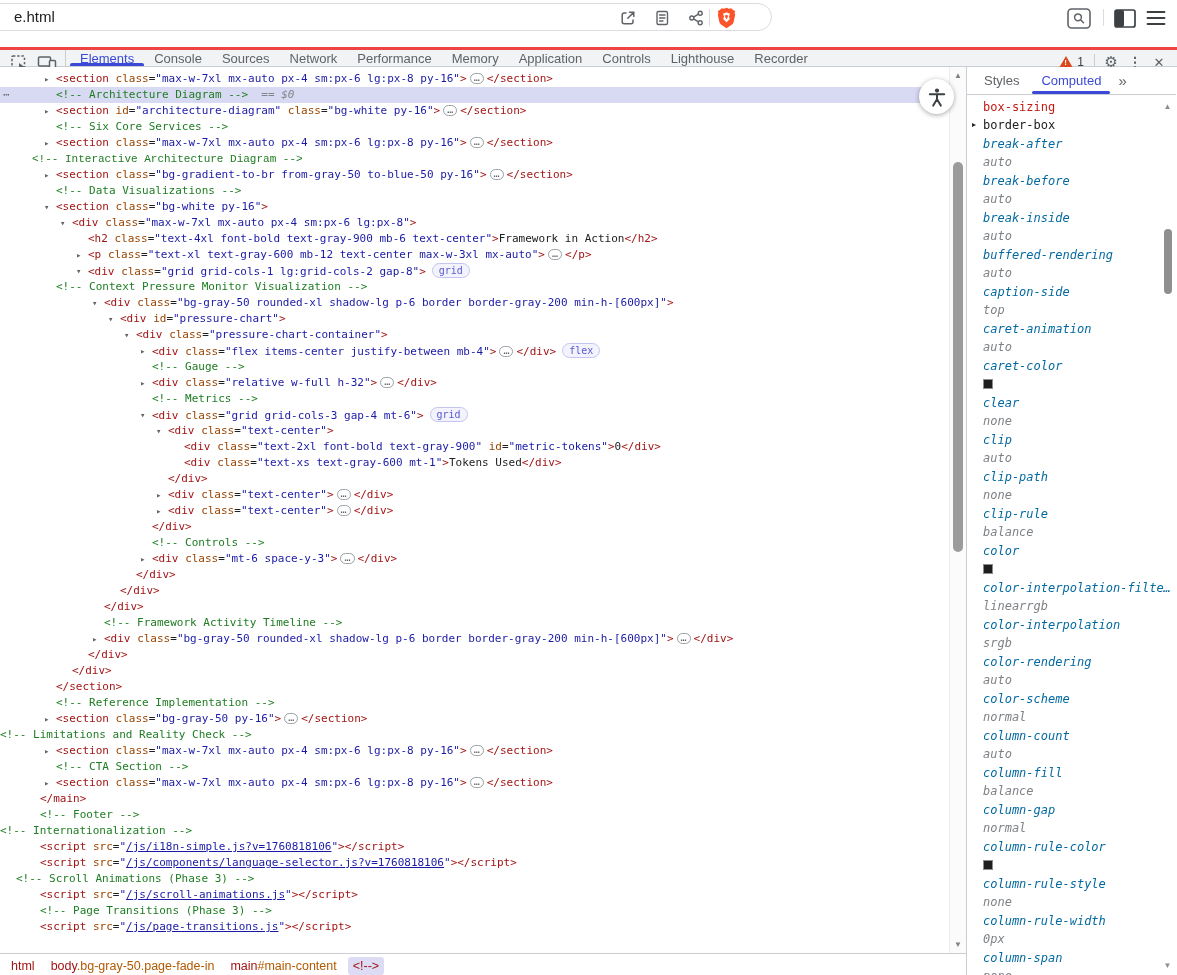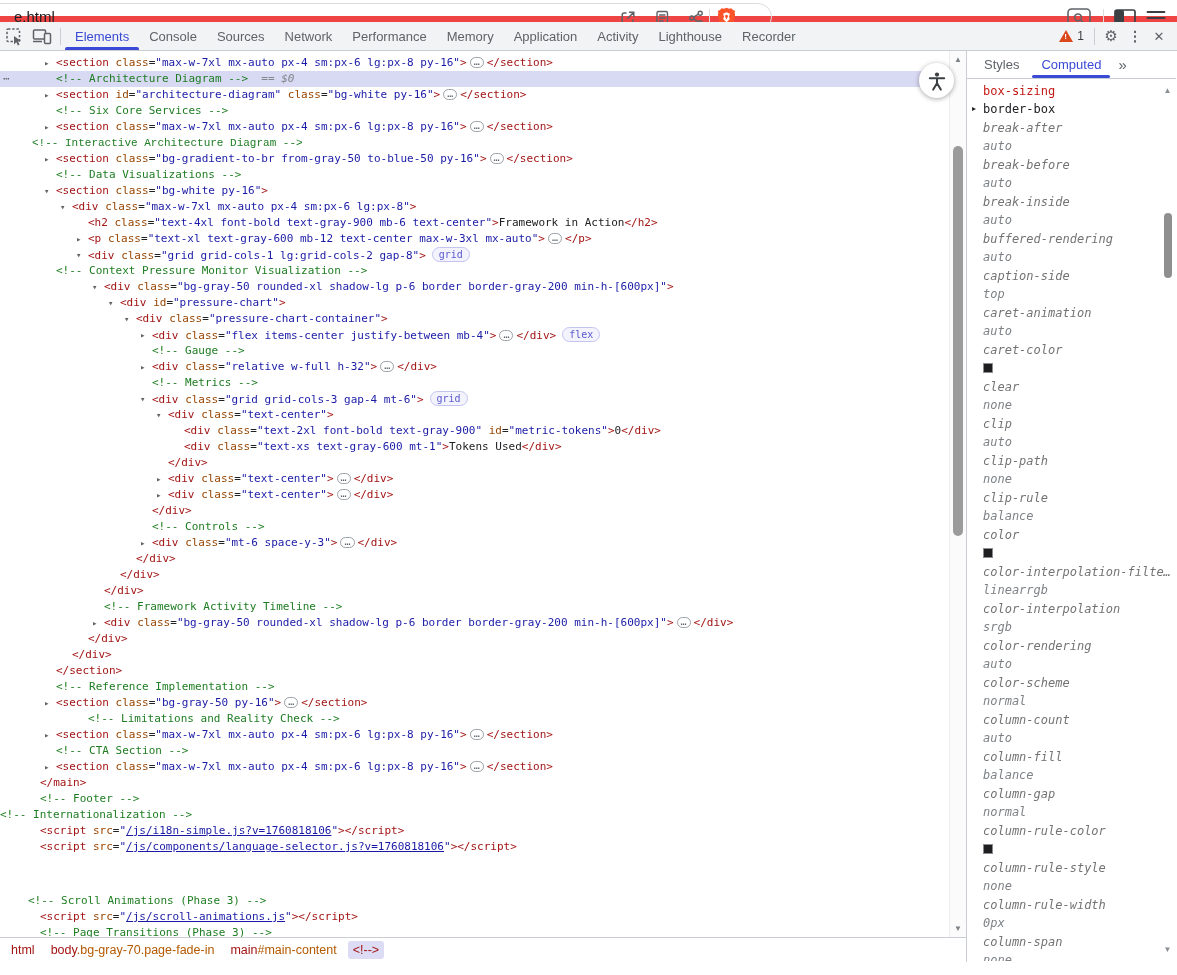--- a/index.html
+++ b/index.html
@@ -1,30 +1,30 @@
 <!DOCTYPE html>
 <html><head>
 <meta charset="utf-8">
 <style>
   * { margin:0; padding:0; box-sizing:border-box; }
   html,body { width:1177px; height:975px; overflow:hidden; background:#fff;
               font-family:"Liberation Sans", sans-serif; }
 
   
-  .topbar { position:relative; height:22px; background:#fff; border-bottom:6px solid #ef4444; }
+  .topbar { position:relative; height:50px; background:#fff; border-bottom:3px solid #ef4444; }
   .addr-outline { position:absolute; left:-18px; top:3px; width:790px; height:28px;
                   border:1px solid #dadce0; border-radius:15px; }
   .url { position:absolute; left:14px; top:8px; font-size:15px; color:#202124; }
   .tb-ic { position:absolute; top:6px; width:24px; height:24px; display:flex;
            align-items:center; justify-content:center; cursor:pointer; }
   .tb-sep { position:absolute; top:9px; width:1px; height:17px; background:#dadce0; }
 
   
-  .dtbar { position:relative; height:29px; background:#f1f3f4; border-bottom:1px solid #cacdd1;
-           display:flex; align-items:center; }
+  .dtbar { position:relative; height:17px; background:#f1f3f4; border-bottom:1px solid #cacdd1;
+           display:flex; align-items:flex-start; padding-left:5px; }
   .dt-ic { width:28px; height:26px; display:flex; align-items:center; justify-content:center; cursor:pointer; }
   .vsep { width:1px; height:17px; background:#cacdd1; margin:0 4px; }
   .dt-tabs { display:flex; height:100%; }
   .dt-tab { padding:0 10px; display:flex; align-items:center; font-size:13px;
             color:#5f6368; position:relative; cursor:pointer; white-space:nowrap; }
   .dt-tab.active { color:#3b4ad6; }
   .dt-tab.active::after { content:""; position:absolute; left:0; right:0; bottom:0;
             height:3px; background:#3b4ad6; border-radius:2px 2px 0 0; }
   .dt-right { margin-left:auto; display:flex; align-items:center; padding-right:6px; }
   .warn-wrap { display:flex; align-items:center; gap:4px; padding:0 6px; cursor:pointer; }
@@ -85,21 +85,21 @@
                padding-left:6px; background:#fff; }
   .side-tab { padding:0 11px; height:100%; display:flex; align-items:center; font-size:13px;
               color:#5f6368; position:relative; cursor:pointer; }
   .side-tab.active { color:#3b4ad6; }
   .side-tab.active::after { content:""; position:absolute; left:2px; right:2px; bottom:0;
               height:3px; background:#3b4ad6; border-radius:2px; }
   .more-tabs { margin-left:6px; color:#5f6368; font-size:15px; cursor:pointer; }
   .props { position:relative; padding-top:3px; height:882px; overflow:hidden; }
   .prop { position:relative; padding:2px 4px 2px 16px; cursor:pointer; }
   .prop-name { height:15px; line-height:15px; font:italic 12px "DejaVu Sans Mono", monospace;
-               color:#737373; white-space:nowrap; overflow:hidden; }
+               color:#0369a1; white-space:nowrap; overflow:hidden; }
   .prop.applied .prop-name { font-style:normal; color:#c41a16; }
   .prop-value { height:15px; line-height:15px; margin-top:3px;
                font:italic 12px "DejaVu Sans Mono", monospace; color:#7e8286; }
   .prop.applied .prop-value { font-style:normal; color:#202124; }
   .prop-arrow { position:absolute; left:5px; top:22px; font-size:8px; color:#202124; font-style:normal; }
   .swatch { display:inline-block; width:10px; height:10px; background:#1e1e1e;
             border:1px solid #8a8d91; margin-top:2px; }
   .sb2 { position:absolute; top:29px; right:1px; bottom:0; width:14px; }
   .sb2 .arr { position:absolute; left:0; width:13px; text-align:center; font-size:8px; color:#8a8f94; }
   .sb2 .thumb { position:absolute; left:3px; width:8px; border-radius:4px; background:#8f8f8f; }
@@ -177,21 +177,21 @@
   </div>
   <div class="vsep"></div>
   <div class="dt-tabs">
       <div class="dt-tab active">Elements</div>
       <div class="dt-tab">Console</div>
       <div class="dt-tab">Sources</div>
       <div class="dt-tab">Network</div>
       <div class="dt-tab">Performance</div>
       <div class="dt-tab">Memory</div>
       <div class="dt-tab">Application</div>
-      <div class="dt-tab">Activity</div>
+      <div class="dt-tab">Controls</div>
       <div class="dt-tab">Lighthouse</div>
       <div class="dt-tab">Recorder</div>
     </div>
   <div class="dt-right">
     <div class="warn-wrap">
       <span class="warn-tri"></span>
       <span class="warn-n">1</span>
     </div>
     <div class="vsep"></div>
     <div class="glyph-btn" style="font-size:15px">⚙</div>
@@ -238,51 +238,51 @@
           <div class="code-line" style="padding-left: 136px;"><span class="tk-t">&lt;/div&gt;</span></div>
           <div class="code-line" style="padding-left: 120px;"><span class="tk-t">&lt;/div&gt;</span></div>
           <div class="code-line" style="padding-left: 104px;"><span class="tk-t">&lt;/div&gt;</span></div>
           <div class="code-line" style="padding-left: 104px;"><span class="tk-c">&lt;!-- Framework Activity Timeline --&gt;</span></div>
           <div class="code-line" style="padding-left: 104px;"><span class="marker" style="left: 92px;">▸</span><span class="tk-t">&lt;div </span><span class="tk-a">class</span><span class="tk-p">=</span><span class="tk-v">"bg-gray-50 rounded-xl shadow-lg p-6 border border-gray-200 min-h-[600px]"</span><span class="tk-t">&gt;</span><span class="ell">…</span><span class="tk-t">&lt;/div&gt;</span></div>
           <div class="code-line" style="padding-left: 88px;"><span class="tk-t">&lt;/div&gt;</span></div>
           <div class="code-line" style="padding-left: 72px;"><span class="tk-t">&lt;/div&gt;</span></div>
           <div class="code-line" style="padding-left: 56px;"><span class="tk-t">&lt;/section&gt;</span></div>
           <div class="code-line" style="padding-left: 56px;"><span class="tk-c">&lt;!-- Reference Implementation --&gt;</span></div>
           <div class="code-line" style="padding-left: 56px;"><span class="marker" style="left: 44px;">▸</span><span class="tk-t">&lt;section </span><span class="tk-a">class</span><span class="tk-p">=</span><span class="tk-v">"bg-gray-50 py-16"</span><span class="tk-t">&gt;</span><span class="ell">…</span><span class="tk-t">&lt;/section&gt;</span></div>
-          <div class="code-line" style="padding-left: 56px; margin-left: 32px;"><span class="tk-c">&lt;!-- Limitations and Reality Check --&gt;</span></div>
+          <div class="code-line" style=""><span class="tk-c">&lt;!-- Limitations and Reality Check --&gt;</span></div>
           <div class="code-line" style="padding-left: 56px;"><span class="marker" style="left: 44px;">▸</span><span class="tk-t">&lt;section </span><span class="tk-a">class</span><span class="tk-p">=</span><span class="tk-v">"max-w-7xl mx-auto px-4 sm:px-6 lg:px-8 py-16"</span><span class="tk-t">&gt;</span><span class="ell">…</span><span class="tk-t">&lt;/section&gt;</span></div>
           <div class="code-line" style="padding-left: 56px;"><span class="tk-c">&lt;!-- CTA Section --&gt;</span></div>
           <div class="code-line" style="padding-left: 56px;"><span class="marker" style="left: 44px;">▸</span><span class="tk-t">&lt;section </span><span class="tk-a">class</span><span class="tk-p">=</span><span class="tk-v">"max-w-7xl mx-auto px-4 sm:px-6 lg:px-8 py-16"</span><span class="tk-t">&gt;</span><span class="ell">…</span><span class="tk-t">&lt;/section&gt;</span></div>
           <div class="code-line" style="padding-left: 40px;"><span class="tk-t">&lt;/main&gt;</span></div>
           <div class="code-line" style="padding-left: 40px;"><span class="tk-c">&lt;!-- Footer --&gt;</span></div>
           <div class="code-line" style=""><span class="tk-c">&lt;!-- Internationalization --&gt;</span></div>
           <div class="code-line" style="padding-left: 40px;"><span class="tk-t">&lt;script </span><span class="tk-a">src</span><span class="tk-p">=</span><span class="tk-v">"</span><span class="tk-l">/js/i18n-simple.js?v=1760818106</span><span class="tk-v">"</span><span class="tk-t">&gt;</span><span class="tk-t">&lt;/script&gt;</span></div>
           <div class="code-line" style="padding-left: 40px;"><span class="tk-t">&lt;script </span><span class="tk-a">src</span><span class="tk-p">=</span><span class="tk-v">"</span><span class="tk-l">/js/components/language-selector.js?v=1760818106</span><span class="tk-v">"</span><span class="tk-t">&gt;</span><span class="tk-t">&lt;/script&gt;</span></div>
-          <div class="code-line" style="padding-left: 28px; margin-top: 38px;"><span class="tk-c">&lt;!-- Scroll Animations (Phase 3) --&gt;</span></div>
+          <div class="code-line" style="padding-left: 16px;"><span class="tk-c">&lt;!-- Scroll Animations (Phase 3) --&gt;</span></div>
           <div class="code-line" style="padding-left: 40px;"><span class="tk-t">&lt;script </span><span class="tk-a">src</span><span class="tk-p">=</span><span class="tk-v">"</span><span class="tk-l">/js/scroll-animations.js</span><span class="tk-v">"</span><span class="tk-t">&gt;</span><span class="tk-t">&lt;/script&gt;</span></div>
           <div class="code-line" style="padding-left: 40px;"><span class="tk-c">&lt;!-- Page Transitions (Phase 3) --&gt;</span></div>
           <div class="code-line" style="padding-left: 40px;"><span class="tk-t">&lt;script </span><span class="tk-a">src</span><span class="tk-p">=</span><span class="tk-v">"</span><span class="tk-l">/js/page-transitions.js</span><span class="tk-v">"</span><span class="tk-t">&gt;</span><span class="tk-t">&lt;/script&gt;</span></div>
         </div>
 
       <div class="sb">
         <div class="arr" style="top:4px">▲</div>
         <div class="thumb" style="top:95px;height:390px"></div>
         <div class="arr" style="bottom:4px">▼</div>
       </div>
 
       <div class="fab">
         <svg width="20" height="20" viewBox="0 0 20 20">
             <circle cx="10" cy="3.6" r="2.1" fill="#3c4043"></circle>
             <path d="M2.8 7.2h14.4M10 7.2v5M10 12.2L6.2 18.6M10 12.2l3.8 6.4" stroke="#3c4043" stroke-width="2" stroke-linecap="round" fill="none"></path>
           </svg>
       </div>
     </div>
     <div class="statusbar">
         <div class="crumb"><span class="ctag">html</span></div>
-        <div class="crumb"><span class="ctag">body</span><span class="csfx">.bg-gray-70.page-fade-in</span></div>
+        <div class="crumb"><span class="ctag">body</span><span class="csfx">.bg-gray-50.page-fade-in</span></div>
         <div class="crumb"><span class="ctag">main</span><span class="csfx">#main-content</span></div>
         <div class="crumb sel"><span class="ctag">&lt;!--&gt;</span></div>
       </div>
   </div>
 
   <div class="right-col">
     <div class="side-tabs">
         <div class="side-tab">Styles</div>
         <div class="side-tab active">Computed</div>
         <span class="more-tabs">»</span>

